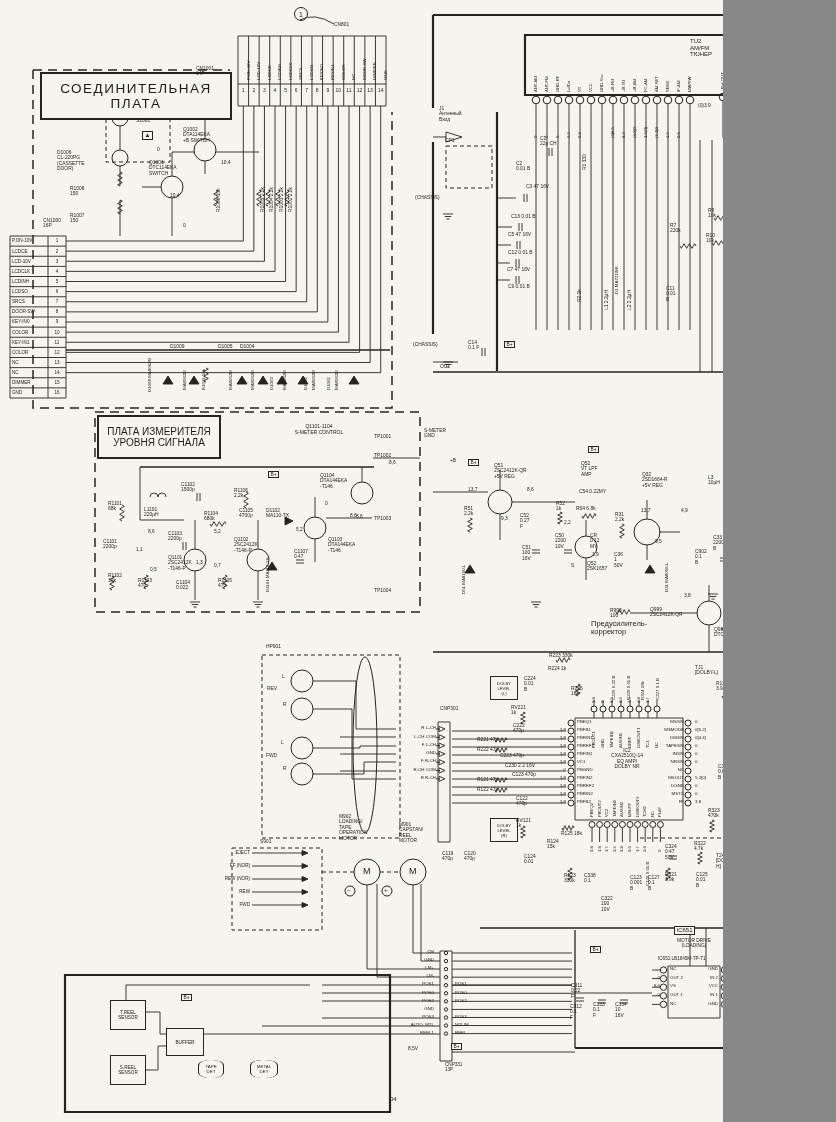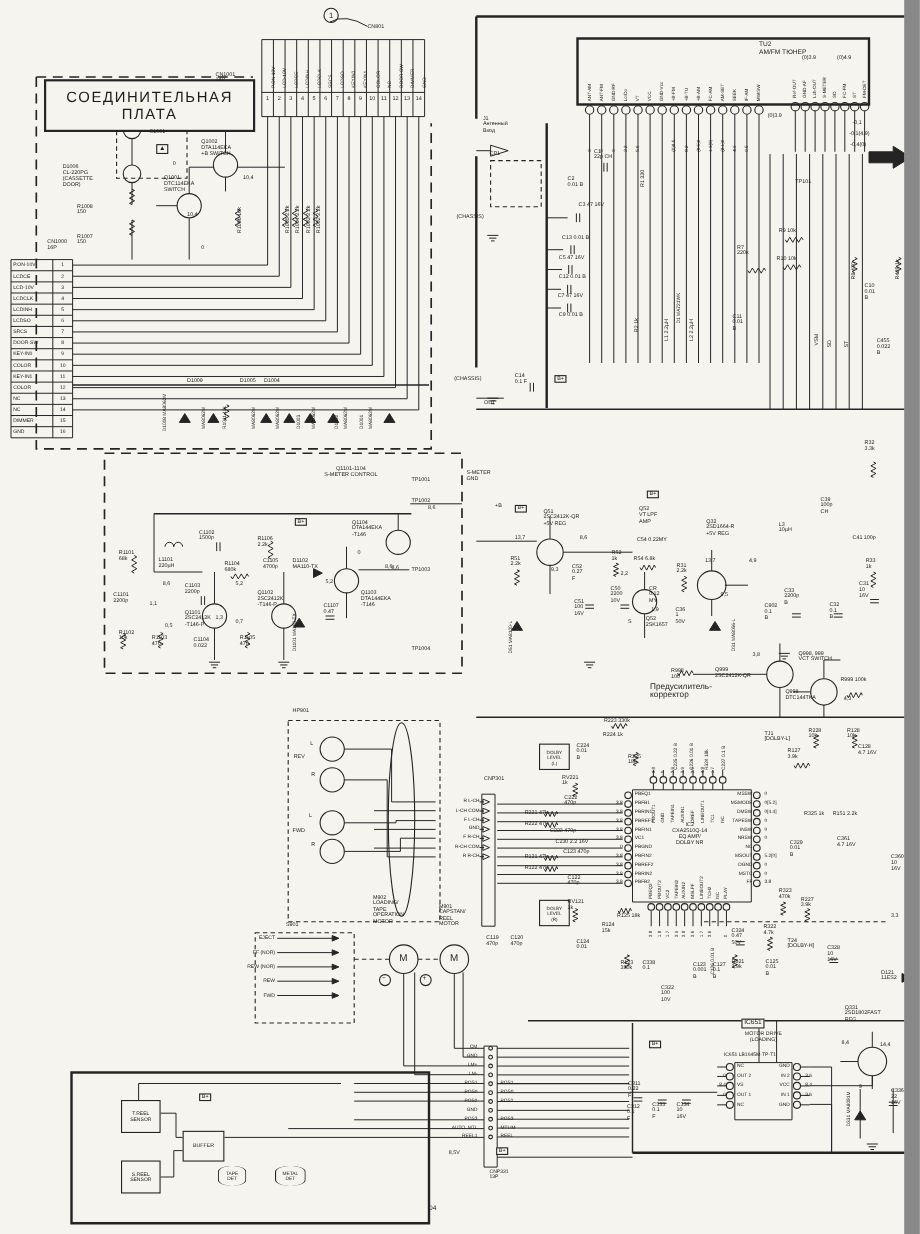--- a/index.html
+++ b/index.html
@@ -1,16 +1,16 @@
 <!DOCTYPE html>
 <html><head>
 <meta charset="utf-8">
 <style>
   html,body{margin:0;padding:0;background:#888;}
-  #page{position:relative;width:822px;height:1122px;background:#f6f4ee;overflow:hidden;
+  #page{position:relative;width:723px;height:1122px;background:#f6f4ee;overflow:hidden;
         font-family:"Liberation Sans",sans-serif;color:#1c1c1c;}
   #wires{position:absolute;left:0;top:0;}
   #wires path{fill:none;stroke:#242424;}
   #wires .t{stroke-width:.9}
   #wires .m{stroke-width:1.3}
   #wires .h{stroke-width:2.2}
   #wires .d{stroke-width:1.5;stroke-dasharray:9 6}
   #wires .f{stroke-width:1;stroke-dasharray:4 3}
   .lbl{position:absolute;font-size:4.9px;line-height:1.12;white-space:pre-line;letter-spacing:0;}
   .v{transform:rotate(-90deg);transform-origin:0 0;white-space:nowrap;}
@@ -166,20 +166,22 @@
       <ellipse cx="365" cy="745" rx="12" ry="88" fill="none" stroke="#242424"></ellipse>
       <path d="M238,36 H386 V106 H238 Z M238,84 H386 M243.3,106 V241 H66 M248.571,36 V106 M253.871,106 V251.125 H66 M259.142,36 V106 M264.442,106 V261.25 H66 M269.713,36 V106 M275.01300000000003,106 V271.375 H66 M280.284,36 V106 M285.584,106 V281.5 H66 M290.855,36 V106 M296.15500000000003,106 V291.625 H66 M301.426,36 V106 M306.726,106 V301.75 H66 M311.997,36 V106 M317.297,106 V311.875 H66 M322.568,36 V106 M327.868,106 V322 H66 M333.139,36 V106 M338.439,106 V332.125 H66 M343.71,36 V106 M349.01,106 V342.25 H66 M354.281,36 V106 M359.581,106 V352.375 H66 M364.852,36 V106 M370.15200000000004,106 V362.5 H66 M375.423,36 V106 M380.723,106 V372.625 H66 M300,20 q14,-8 34,4 M10,236 H66 V398 H10 Z M48,236 V398 M10,246.125 H66 M10,256.25 H66 M10,266.375 H66 M10,276.5 H66 M10,286.625 H66 M10,296.75 H66 M10,306.875 H66 M10,317 H66 M10,327.125 H66 M10,337.25 H66 M10,347.375 H66 M10,357.5 H66 M10,367.625 H66 M10,377.75 H66 M10,387.875 H66 M536,104 V330 M547,104 V330 M558,104 V330 M569,104 V330 M580,104 V330 M591,104 V330 M602,104 V330 M613,104 V330 M624,104 V330 M635,104 V330 M646,104 V330 M657,104 V330 M668,104 V330 M679,104 V330 M690,104 V330 M723,101 V138 M732,101 V138 M741,101 V138 M750,101 V138 M759,101 V138 M768,101 V138 M777,101 V138 M786,101 V138 M700,140 V372 M712,140 V372 M724,140 V372 M736,140 V372 M748,140 V372 M760,140 V372 M772,140 V372 M784,140 V372 M575,718 H683 V820 H575 Z M452,731 H566 M452,739 H566 M452,747 H566 M452,755 H566 M452,763 H566 M452,771 H566 M452,779 H566 M452,787 H566 M452,795 H566 M452,803 H566 M594,712 V718 M594,700 V706 M603,712 V718 M603,700 V706 M612,712 V718 M612,700 V706 M621,712 V718 M621,700 V706 M630,712 V718 M630,700 V706 M639,712 V718 M639,700 V706 M648,712 V718 M648,700 V706 M657,712 V718 M657,700 V706 M592,828 V842 M599.6,828 V842 M607.2,828 V842 M614.8,828 V842 M622.4,828 V842 M630,828 V842 M637.6,828 V842 M645.2,828 V842 M652.8,828 V842 M660.4,828 V842 M668,966 H720 V1018 H668 Z M652,970 H660 M652,978.6 H660 M652,987.2 H660 M652,995.8 H660 M652,1004.4 H660 M728,970 H736 M728,978.6 H736 M728,987.2 H736 M728,995.8 H736 M728,1004.4 H736 M440,951 H452 V1061 H440 Z M452,953 H572 M452,961.06 H572 M452,969.12 H572 M452,977.18 H572 M452,985.24 H572 M452,993.3 H572 M452,1001.36 H572 M452,1009.42 H572 M452,1017.48 H572 M452,1025.54 H572 M452,1033.6 H572 M452,1052 H575 M572,993 H652 M452,985 H572 M436,729 H440 M436,737.3 H440 M436,745.6 H440 M436,753.9 H440 M436,762.2 H440 M436,770.5 H440 M436,778.8 H440 M438,722 H450 V842 H438 Z M252,853 H302 M252,866 H302 M252,879 H302 M252,892 H302 M252,905 H302 M433,137 H446 M205,139 V112 H160 M161,187 H142 M172,176 V152 H194 M172,198 V236 M216,152 H259 M205,161 V174 M120,126 V150 M120,166 V186 M120,200 V236 M140,467 V520 M140,520 H184 M150,497 a4,4 0 0 1 8,0 a4,4 0 0 1 8,0 M195,549 V520 M195,571 V600 M258,549 V520 M258,571 V600 M315,517 V497 M315,539 V562 M362,482 V467 M373,458 H420 M326,518 H372 M433,362 H458 M497,198 H516 M497,227 H512 M497,245 H511 M497,263 H510 M497,280 H510 M433,492 H488 M512,502 H575 M586,536 V520 M586,558 V580 M647,519 V500 M647,545 V560 M659,532 H680 M500,490 V470 M500,514 V540 M630,613 H697 M749,617 V600 H764 M721,629 H737 M749,641 V652 M709,625 V652 M709,601 V585 M313,681 H356 V729 H396 M313,709 H352 V779 H396 M313,748 H360 V746 H396 M313,774 H364 V762 H396 M340,737 H396 M340,754 H396 M340,771 H396 M413,885 V953 H440 M421,884 V961 H440 M367,885 V969 H440 M377,884 V977 H440 M322,985 H440 M322,993 H440 M322,1001 H440 M322,1018 H440 M262,1026 H440 M200,1034 H440 M736,987 H793 V978 M736,970 H756 V1048 M736,1004 H756 V1048 M780,965 H764 M793,952 V938 M793,978 V990 M782,990 V1035 M812,990 V1030 M836,889 H826 M126,985 H310 M126,985 V1002 M143,1012 H160 V1034 H167 M143,1070 H158 V1046 H167 M690,928 V966 M706,928 V966 M120,172 l2.3,1.1666666666666667 l-2.3,1.1666666666666667 l-2.3,1.1666666666666667 l2.3,1.1666666666666667 l2.3,1.1666666666666667 l-2.3,1.1666666666666667 l-2.3,1.1666666666666667 l2.3,1.1666666666666667 l2.3,1.1666666666666667 l-2.3,1.1666666666666667 l-2.3,1.1666666666666667 l2.3,1.1666666666666667 M120,200 l2.3,1.1666666666666667 l-2.3,1.1666666666666667 l-2.3,1.1666666666666667 l2.3,1.1666666666666667 l2.3,1.1666666666666667 l-2.3,1.1666666666666667 l-2.3,1.1666666666666667 l2.3,1.1666666666666667 l2.3,1.1666666666666667 l-2.3,1.1666666666666667 l-2.3,1.1666666666666667 l2.3,1.1666666666666667 M216,190 l2.3,1.3333333333333333 l-2.3,1.3333333333333333 l-2.3,1.3333333333333333 l2.3,1.3333333333333333 l2.3,1.3333333333333333 l-2.3,1.3333333333333333 l-2.3,1.3333333333333333 l2.3,1.3333333333333333 l2.3,1.3333333333333333 l-2.3,1.3333333333333333 l-2.3,1.3333333333333333 l2.3,1.3333333333333333 M259,190 l2.3,1.3333333333333333 l-2.3,1.3333333333333333 l-2.3,1.3333333333333333 l2.3,1.3333333333333333 l2.3,1.3333333333333333 l-2.3,1.3333333333333333 l-2.3,1.3333333333333333 l2.3,1.3333333333333333 l2.3,1.3333333333333333 l-2.3,1.3333333333333333 l-2.3,1.3333333333333333 l2.3,1.3333333333333333 M268,190 l2.3,1.3333333333333333 l-2.3,1.3333333333333333 l-2.3,1.3333333333333333 l2.3,1.3333333333333333 l2.3,1.3333333333333333 l-2.3,1.3333333333333333 l-2.3,1.3333333333333333 l2.3,1.3333333333333333 l2.3,1.3333333333333333 l-2.3,1.3333333333333333 l-2.3,1.3333333333333333 l2.3,1.3333333333333333 M278,190 l2.3,1.3333333333333333 l-2.3,1.3333333333333333 l-2.3,1.3333333333333333 l2.3,1.3333333333333333 l2.3,1.3333333333333333 l-2.3,1.3333333333333333 l-2.3,1.3333333333333333 l2.3,1.3333333333333333 l2.3,1.3333333333333333 l-2.3,1.3333333333333333 l-2.3,1.3333333333333333 l2.3,1.3333333333333333 M287,190 l2.3,1.3333333333333333 l-2.3,1.3333333333333333 l-2.3,1.3333333333333333 l2.3,1.3333333333333333 l2.3,1.3333333333333333 l-2.3,1.3333333333333333 l-2.3,1.3333333333333333 l2.3,1.3333333333333333 l2.3,1.3333333333333333 l-2.3,1.3333333333333333 l-2.3,1.3333333333333333 l2.3,1.3333333333333333 M122,505 l2.3,1.3333333333333333 l-2.3,1.3333333333333333 l-2.3,1.3333333333333333 l2.3,1.3333333333333333 l2.3,1.3333333333333333 l-2.3,1.3333333333333333 l-2.3,1.3333333333333333 l2.3,1.3333333333333333 l2.3,1.3333333333333333 l-2.3,1.3333333333333333 l-2.3,1.3333333333333333 l2.3,1.3333333333333333 M146,575 l2.3,1.1666666666666667 l-2.3,1.1666666666666667 l-2.3,1.1666666666666667 l2.3,1.1666666666666667 l2.3,1.1666666666666667 l-2.3,1.1666666666666667 l-2.3,1.1666666666666667 l2.3,1.1666666666666667 l2.3,1.1666666666666667 l-2.3,1.1666666666666667 l-2.3,1.1666666666666667 l2.3,1.1666666666666667 M225,575 l2.3,1.1666666666666667 l-2.3,1.1666666666666667 l-2.3,1.1666666666666667 l2.3,1.1666666666666667 l2.3,1.1666666666666667 l-2.3,1.1666666666666667 l-2.3,1.1666666666666667 l2.3,1.1666666666666667 l2.3,1.1666666666666667 l-2.3,1.1666666666666667 l-2.3,1.1666666666666667 l2.3,1.1666666666666667 M246,492 l2.3,1.3333333333333333 l-2.3,1.3333333333333333 l-2.3,1.3333333333333333 l2.3,1.3333333333333333 l2.3,1.3333333333333333 l-2.3,1.3333333333333333 l-2.3,1.3333333333333333 l2.3,1.3333333333333333 l2.3,1.3333333333333333 l-2.3,1.3333333333333333 l-2.3,1.3333333333333333 l2.3,1.3333333333333333 M210,524 l1.3333333333333333,2.3 l1.3333333333333333,-2.3 l1.3333333333333333,-2.3 l1.3333333333333333,2.3 l1.3333333333333333,2.3 l1.3333333333333333,-2.3 l1.3333333333333333,-2.3 l1.3333333333333333,2.3 l1.3333333333333333,2.3 l1.3333333333333333,-2.3 l1.3333333333333333,-2.3 l1.3333333333333333,2.3 M112,576 l2.3,1.1666666666666667 l-2.3,1.1666666666666667 l-2.3,1.1666666666666667 l2.3,1.1666666666666667 l2.3,1.1666666666666667 l-2.3,1.1666666666666667 l-2.3,1.1666666666666667 l2.3,1.1666666666666667 l2.3,1.1666666666666667 l-2.3,1.1666666666666667 l-2.3,1.1666666666666667 l2.3,1.1666666666666667 M680,246 l1.3333333333333333,2.3 l1.3333333333333333,-2.3 l1.3333333333333333,-2.3 l1.3333333333333333,2.3 l1.3333333333333333,2.3 l1.3333333333333333,-2.3 l1.3333333333333333,-2.3 l1.3333333333333333,2.3 l1.3333333333333333,2.3 l1.3333333333333333,-2.3 l1.3333333333333333,-2.3 l1.3333333333333333,2.3 M714,218 l1.3333333333333333,2.3 l1.3333333333333333,-2.3 l1.3333333333333333,-2.3 l1.3333333333333333,2.3 l1.3333333333333333,2.3 l1.3333333333333333,-2.3 l1.3333333333333333,-2.3 l1.3333333333333333,2.3 l1.3333333333333333,2.3 l1.3333333333333333,-2.3 l1.3333333333333333,-2.3 l1.3333333333333333,2.3 M712,243 l1.3333333333333333,2.3 l1.3333333333333333,-2.3 l1.3333333333333333,-2.3 l1.3333333333333333,2.3 l1.3333333333333333,2.3 l1.3333333333333333,-2.3 l1.3333333333333333,-2.3 l1.3333333333333333,2.3 l1.3333333333333333,2.3 l1.3333333333333333,-2.3 l1.3333333333333333,-2.3 l1.3333333333333333,2.3 M777,234 l2.3,1.1666666666666667 l-2.3,1.1666666666666667 l-2.3,1.1666666666666667 l2.3,1.1666666666666667 l2.3,1.1666666666666667 l-2.3,1.1666666666666667 l-2.3,1.1666666666666667 l2.3,1.1666666666666667 l2.3,1.1666666666666667 l-2.3,1.1666666666666667 l-2.3,1.1666666666666667 l2.3,1.1666666666666667 M817,234 l2.3,1.1666666666666667 l-2.3,1.1666666666666667 l-2.3,1.1666666666666667 l2.3,1.1666666666666667 l2.3,1.1666666666666667 l-2.3,1.1666666666666667 l-2.3,1.1666666666666667 l2.3,1.1666666666666667 l2.3,1.1666666666666667 l-2.3,1.1666666666666667 l-2.3,1.1666666666666667 l2.3,1.1666666666666667 M794,420 l2.3,1.1666666666666667 l-2.3,1.1666666666666667 l-2.3,1.1666666666666667 l2.3,1.1666666666666667 l2.3,1.1666666666666667 l-2.3,1.1666666666666667 l-2.3,1.1666666666666667 l2.3,1.1666666666666667 l2.3,1.1666666666666667 l-2.3,1.1666666666666667 l-2.3,1.1666666666666667 l2.3,1.1666666666666667 M794,520 l2.3,1.1666666666666667 l-2.3,1.1666666666666667 l-2.3,1.1666666666666667 l2.3,1.1666666666666667 l2.3,1.1666666666666667 l-2.3,1.1666666666666667 l-2.3,1.1666666666666667 l2.3,1.1666666666666667 l2.3,1.1666666666666667 l-2.3,1.1666666666666667 l-2.3,1.1666666666666667 l2.3,1.1666666666666667 M470,518 l2.3,1.1666666666666667 l-2.3,1.1666666666666667 l-2.3,1.1666666666666667 l2.3,1.1666666666666667 l2.3,1.1666666666666667 l-2.3,1.1666666666666667 l-2.3,1.1666666666666667 l2.3,1.1666666666666667 l2.3,1.1666666666666667 l-2.3,1.1666666666666667 l-2.3,1.1666666666666667 l2.3,1.1666666666666667 M560,512 l2.3,1 l-2.3,1 l-2.3,1 l2.3,1 l2.3,1 l-2.3,1 l-2.3,1 l2.3,1 l2.3,1 l-2.3,1 l-2.3,1 l2.3,1 M582,516 l1.1666666666666667,2.3 l1.1666666666666667,-2.3 l1.1666666666666667,-2.3 l1.1666666666666667,2.3 l1.1666666666666667,2.3 l1.1666666666666667,-2.3 l1.1666666666666667,-2.3 l1.1666666666666667,2.3 l1.1666666666666667,2.3 l1.1666666666666667,-2.3 l1.1666666666666667,-2.3 l1.1666666666666667,2.3 M622,524 l2.3,1.1666666666666667 l-2.3,1.1666666666666667 l-2.3,1.1666666666666667 l2.3,1.1666666666666667 l2.3,1.1666666666666667 l-2.3,1.1666666666666667 l-2.3,1.1666666666666667 l2.3,1.1666666666666667 l2.3,1.1666666666666667 l-2.3,1.1666666666666667 l-2.3,1.1666666666666667 l2.3,1.1666666666666667 M616,612 l1.1666666666666667,2.3 l1.1666666666666667,-2.3 l1.1666666666666667,-2.3 l1.1666666666666667,2.3 l1.1666666666666667,2.3 l1.1666666666666667,-2.3 l1.1666666666666667,-2.3 l1.1666666666666667,2.3 l1.1666666666666667,2.3 l1.1666666666666667,-2.3 l1.1666666666666667,-2.3 l1.1666666666666667,2.3 M770,632 l1.1666666666666667,2.3 l1.1666666666666667,-2.3 l1.1666666666666667,-2.3 l1.1666666666666667,2.3 l1.1666666666666667,2.3 l1.1666666666666667,-2.3 l1.1666666666666667,-2.3 l1.1666666666666667,2.3 l1.1666666666666667,2.3 l1.1666666666666667,-2.3 l1.1666666666666667,-2.3 l1.1666666666666667,2.3 M742,668 l2.3,1 l-2.3,1 l-2.3,1 l2.3,1 l2.3,1 l-2.3,1 l-2.3,1 l2.3,1 l2.3,1 l-2.3,1 l-2.3,1 l2.3,1 M777,668 l2.3,1 l-2.3,1 l-2.3,1 l2.3,1 l2.3,1 l-2.3,1 l-2.3,1 l2.3,1 l2.3,1 l-2.3,1 l-2.3,1 l2.3,1 M722,696 l1.1666666666666667,2.3 l1.1666666666666667,-2.3 l1.1666666666666667,-2.3 l1.1666666666666667,2.3 l1.1666666666666667,2.3 l1.1666666666666667,-2.3 l1.1666666666666667,-2.3 l1.1666666666666667,2.3 l1.1666666666666667,2.3 l1.1666666666666667,-2.3 l1.1666666666666667,-2.3 l1.1666666666666667,2.3 M495,740 l1,2.3 l1,-2.3 l1,-2.3 l1,2.3 l1,2.3 l1,-2.3 l1,-2.3 l1,2.3 l1,2.3 l1,-2.3 l1,-2.3 l1,2.3 M495,750 l1,2.3 l1,-2.3 l1,-2.3 l1,2.3 l1,2.3 l1,-2.3 l1,-2.3 l1,2.3 l1,2.3 l1,-2.3 l1,-2.3 l1,2.3 M495,780 l1,2.3 l1,-2.3 l1,-2.3 l1,2.3 l1,2.3 l1,-2.3 l1,-2.3 l1,2.3 l1,2.3 l1,-2.3 l1,-2.3 l1,2.3 M495,790 l1,2.3 l1,-2.3 l1,-2.3 l1,2.3 l1,2.3 l1,-2.3 l1,-2.3 l1,2.3 l1,2.3 l1,-2.3 l1,-2.3 l1,2.3 M562,828 l1,2.3 l1,-2.3 l1,-2.3 l1,2.3 l1,2.3 l1,-2.3 l1,-2.3 l1,2.3 l1,2.3 l1,-2.3 l1,-2.3 l1,2.3 M570,868 l2.3,1 l-2.3,1 l-2.3,1 l2.3,1 l2.3,1 l-2.3,1 l-2.3,1 l2.3,1 l2.3,1 l-2.3,1 l-2.3,1 l2.3,1 M556,660 l1.1666666666666667,2.3 l1.1666666666666667,-2.3 l1.1666666666666667,-2.3 l1.1666666666666667,2.3 l1.1666666666666667,2.3 l1.1666666666666667,-2.3 l1.1666666666666667,-2.3 l1.1666666666666667,2.3 l1.1666666666666667,2.3 l1.1666666666666667,-2.3 l1.1666666666666667,-2.3 l1.1666666666666667,2.3 M578,684 l2.3,1 l-2.3,1 l-2.3,1 l2.3,1 l2.3,1 l-2.3,1 l-2.3,1 l2.3,1 l2.3,1 l-2.3,1 l-2.3,1 l2.3,1 M668,868 l2.3,1 l-2.3,1 l-2.3,1 l2.3,1 l2.3,1 l-2.3,1 l-2.3,1 l2.3,1 l2.3,1 l-2.3,1 l-2.3,1 l2.3,1 M700,852 l2.3,1 l-2.3,1 l-2.3,1 l2.3,1 l2.3,1 l-2.3,1 l-2.3,1 l2.3,1 l2.3,1 l-2.3,1 l-2.3,1 l2.3,1 M712,820 l2.3,1 l-2.3,1 l-2.3,1 l2.3,1 l2.3,1 l-2.3,1 l-2.3,1 l2.3,1 l2.3,1 l-2.3,1 l-2.3,1 l2.3,1 M734,826 l2.3,1 l-2.3,1 l-2.3,1 l2.3,1 l2.3,1 l-2.3,1 l-2.3,1 l2.3,1 l2.3,1 l-2.3,1 l-2.3,1 l2.3,1 M523,712 l2.3,1 l-2.3,1 l-2.3,1 l2.3,1 l2.3,1 l-2.3,1 l-2.3,1 l2.3,1 l2.3,1 l-2.3,1 l-2.3,1 l2.3,1 M523,826 l2.3,1 l-2.3,1 l-2.3,1 l2.3,1 l2.3,1 l-2.3,1 l-2.3,1 l2.3,1 l2.3,1 l-2.3,1 l-2.3,1 l2.3,1 M206,368 l2.3,1.1666666666666667 l-2.3,1.1666666666666667 l-2.3,1.1666666666666667 l2.3,1.1666666666666667 l2.3,1.1666666666666667 l-2.3,1.1666666666666667 l-2.3,1.1666666666666667 l2.3,1.1666666666666667 l2.3,1.1666666666666667 l-2.3,1.1666666666666667 l-2.3,1.1666666666666667 l2.3,1.1666666666666667 M524,194 V202 M527,194 V202 M519,223 V231 M522,223 V231 M517,241 V249 M520,241 V249 M516,259 V267 M519,259 V267 M516,276 V284 M519,276 V284 M482,348 V356 M485,348 V356 M549,148 V156 M552,148 V156 M197,493 V501 M200,493 V501 M183,542 V550 M186,542 V550 M296,560 H304 M296,563 H304 M532,550 H540 M532,553 H540 M564,550 H572 M564,553 H572 M791,545 H799 M791,548 H799 M720,558 H728 M720,561 H728 M758,558 H766 M758,561 H766 M576,998 H584 M576,1001 H584 M598,1000 H606 M598,1003 H606 M620,1000 H628 M620,1003 H628 M808,1002 H816 M808,1005 H816 M754,872 H762 M754,875 H762 M669,856 H677 M669,859 H677 M443,214 H453 M444.7,216.5 H451.3 M446.4,219 H449.6 M443,362 H453 M444.7,364.5 H451.3 M446.4,367 H449.6 M708,594 H718 M709.7,596.5 H716.3 M711.4,599 H714.6 M190,602 H200 M191.7,604.5 H198.3 M193.4,607 H196.6 M253,602 H263 M254.7,604.5 H261.3 M256.4,607 H259.6 M788,1040 H798 M789.7,1042.5 H796.3 M791.4,1045 H794.6 M531,602 H541 M532.7,604.5 H539.3 M534.4,607 H537.6" class="t"></path>
       <path d="M433,372 H836 M433,652 H836 M480,928 H836 M575,930 V1048 M66,350 H390 M140,467 H374" class="m"></path>
       <path d="M433,15 H836 M433,15 V108 M433,142 V334 M525,35 H790 V95 H525 Z M497,112 V371 M65,975 H390 V1112 H65 Z M575,1048 H836" class="h"></path>
       <path d="M33,70 V408 H392 V112 M33,70 H230 M95,412 H420 V612 H95 Z" class="d"></path>
       <path d="M262,655 H400 V838 H262 Z M232,848 H322 V930 H232 Z M106,98 H170 V162 H106 Z M446,146 H492 V188 H446 Z M322,872 H354 M380,872 H400 M640,838 H808" class="f"></path>
     </svg>
 
   <div class="tbox" style="left:40px;top:72px;width:188px;height:44px;font-size:13.5px;letter-spacing:1.5px;">СОЕДИНИТЕЛЬНАЯ
 ПЛАТА</div>
+  <div class="tbox" style="left:97px;top:415px;width:120px;height:40px;font-size:10px;">ПЛАТА ИЗМЕРИТЕЛЯ
+УРОВНЯ СИГНАЛА</div>
   <div class="lbl c" style="left:283px;top:424px;width:72px;font-size:5px;">Q1101-1104
 S-METER CONTROL</div>
   <div class="lbl" style="left:591px;top:620px;font-size:7.5px;">Предусилитель-
 корректор</div>
   <div class="lbl" style="left:690px;top:38px;font-size:6px;">TU2
 AM/FM ТЮНЕР</div>
   <div class="lbl c" style="left:596px;top:748px;width:62px;font-size:4.9px;">IC2
 CXA2510Q-14
 EQ AMP/
 DOLBY NR</div>

